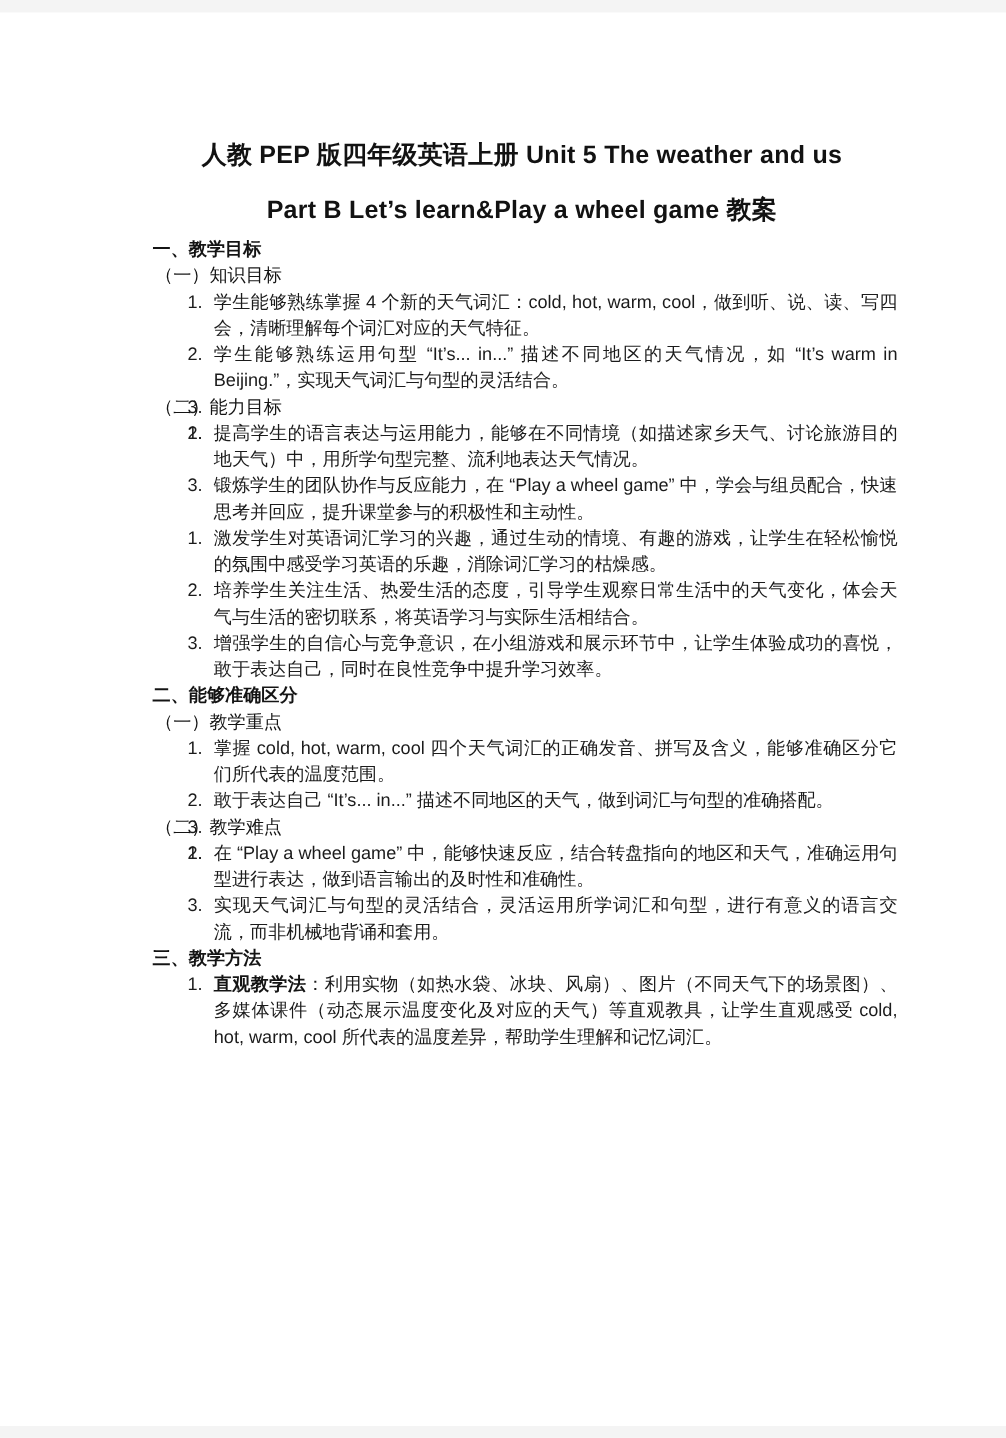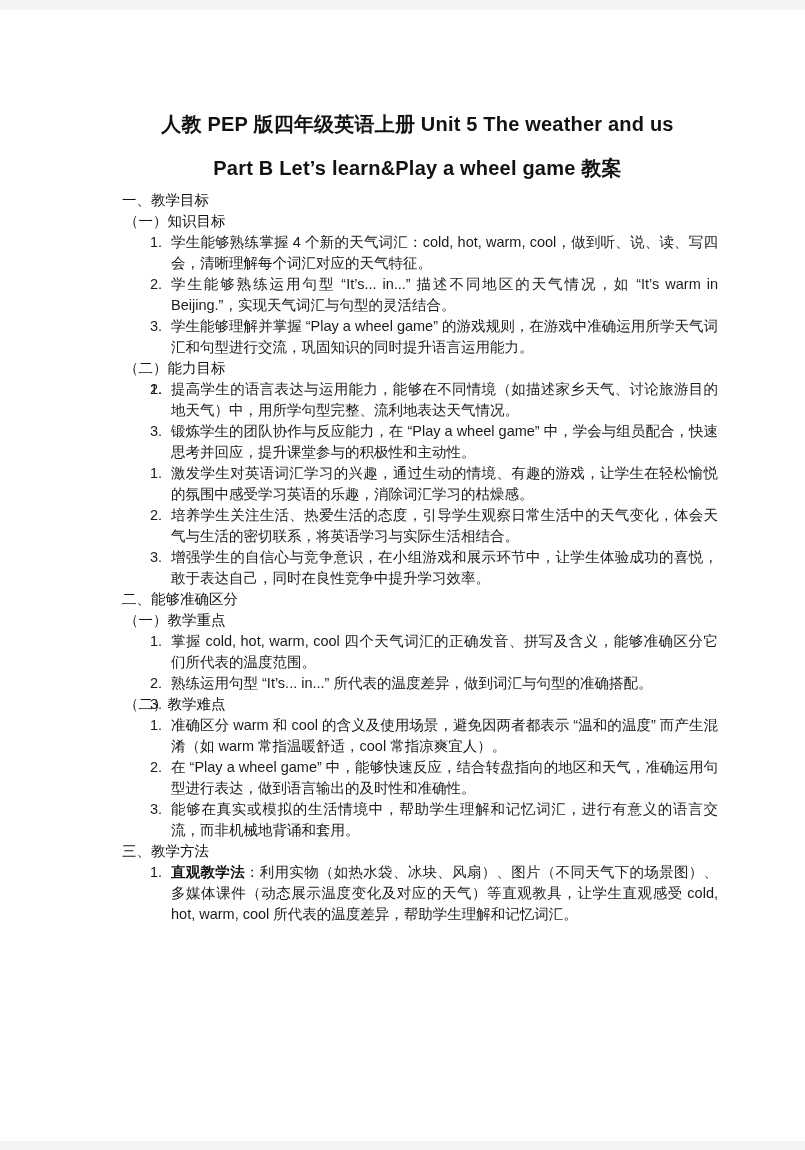--- a/index.html
+++ b/index.html
@@ -32,21 +32,21 @@
     margin-left: 30px;
   }
   .docbody {
     padding: 0 87px 0 122px;
     font-size: 14.5px;
     line-height: 21px;
     color: #1b1b1b;
     text-align: justify;
   }
   .h2 {
-    font-weight: 400;
+    font-weight: 700;
     color: #141414;
   }
   .h3 {
     font-weight: 400;
     color: #141414;
     padding-left: 2px;
   }
   .olist { margin: 0; padding: 0; list-style: none; }
   .item {
     position: relative;
@@ -86,21 +86,20 @@
         <li class="item">
           <span class="num">1.</span>
           <span class="itxt">学生能够熟练掌握 4 个新的天气词汇：cold, hot, warm, cool，做到听、说、读、写四会，清晰理解每个词汇对应的天气特征。</span>
         </li>
         <li class="item">
           <span class="num">2.</span>
           <span class="itxt">学生能够熟练运用句型 “It’s... in...” 描述不同地区的天气情况，如 “It’s warm in Beijing.”，实现天气词汇与句型的灵活结合。</span>
         </li>
         <li class="item">
           <span class="num">3.</span>
-          <span class="itxt">学生能够理解并掌握 “Play a wheel game” 的游戏规则，在游戏中准确运用所学天气词汇和句型进行交流，巩固知识的同时提升语言运用能力。</span>
         </li>
       </ol>
 
       <div class="h3">（二）能力目标</div>
       <ol class="olist">
         <li class="item">
           <span class="num">1.</span>
         </li>
         <li class="item">
           <span class="num">2.</span>
@@ -130,40 +129,39 @@
       <div class="h2">二、能够准确区分</div>
 
       <div class="h3">（一）教学重点</div>
       <ol class="olist">
         <li class="item">
           <span class="num">1.</span>
           <span class="itxt">掌握 cold, hot, warm, cool 四个天气词汇的正确发音、拼写及含义，能够准确区分它们所代表的温度范围。</span>
         </li>
         <li class="item">
           <span class="num">2.</span>
-          <span class="itxt">熟练运用句型 “It’s... in...” 所代表的温度差异，做到词汇与句型的准确搭配。</span>
+          <span class="itxt">敢于表达自己 “It’s... in...” 描述不同地区的天气，做到词汇与句型的准确搭配。</span>
         </li>
         <li class="item">
           <span class="num">3.</span>
         </li>
       </ol>
 
       <div class="h3">（二）教学难点</div>
       <ol class="olist">
         <li class="item">
           <span class="num">1.</span>
-          <span class="itxt">准确区分 warm 和 cool 的含义及使用场景，避免因两者都表示 “温和的温度” 而产生混淆（如 warm 常指温暖舒适，cool 常指凉爽宜人）。</span>
         </li>
         <li class="item">
           <span class="num">2.</span>
           <span class="itxt">在 “Play a wheel game” 中，能够快速反应，结合转盘指向的地区和天气，准确运用句型进行表达，做到语言输出的及时性和准确性。</span>
         </li>
         <li class="item">
           <span class="num">3.</span>
-          <span class="itxt">能够在真实或模拟的生活情境中，帮助学生理解和记忆词汇，进行有意义的语言交流，而非机械地背诵和套用。</span>
+          <span class="itxt">实现天气词汇与句型的灵活结合，灵活运用所学词汇和句型，进行有意义的语言交流，而非机械地背诵和套用。</span>
         </li>
       </ol>
 
       <div class="h2">三、教学方法</div>
       <ol class="olist">
         <li class="item">
           <span class="num">1.</span>
           <span class="itxt"><span class="lead">直观教学法</span><span>：利用实物（如热水袋、冰块、风扇）、图片（不同天气下的场景图）、多媒体课件（动态展示温度变化及对应的天气）等直观教具，让学生直观感受 cold, hot, warm, cool 所代表的温度差异，帮助学生理解和记忆词汇。</span></span>
         </li>
       </ol>

